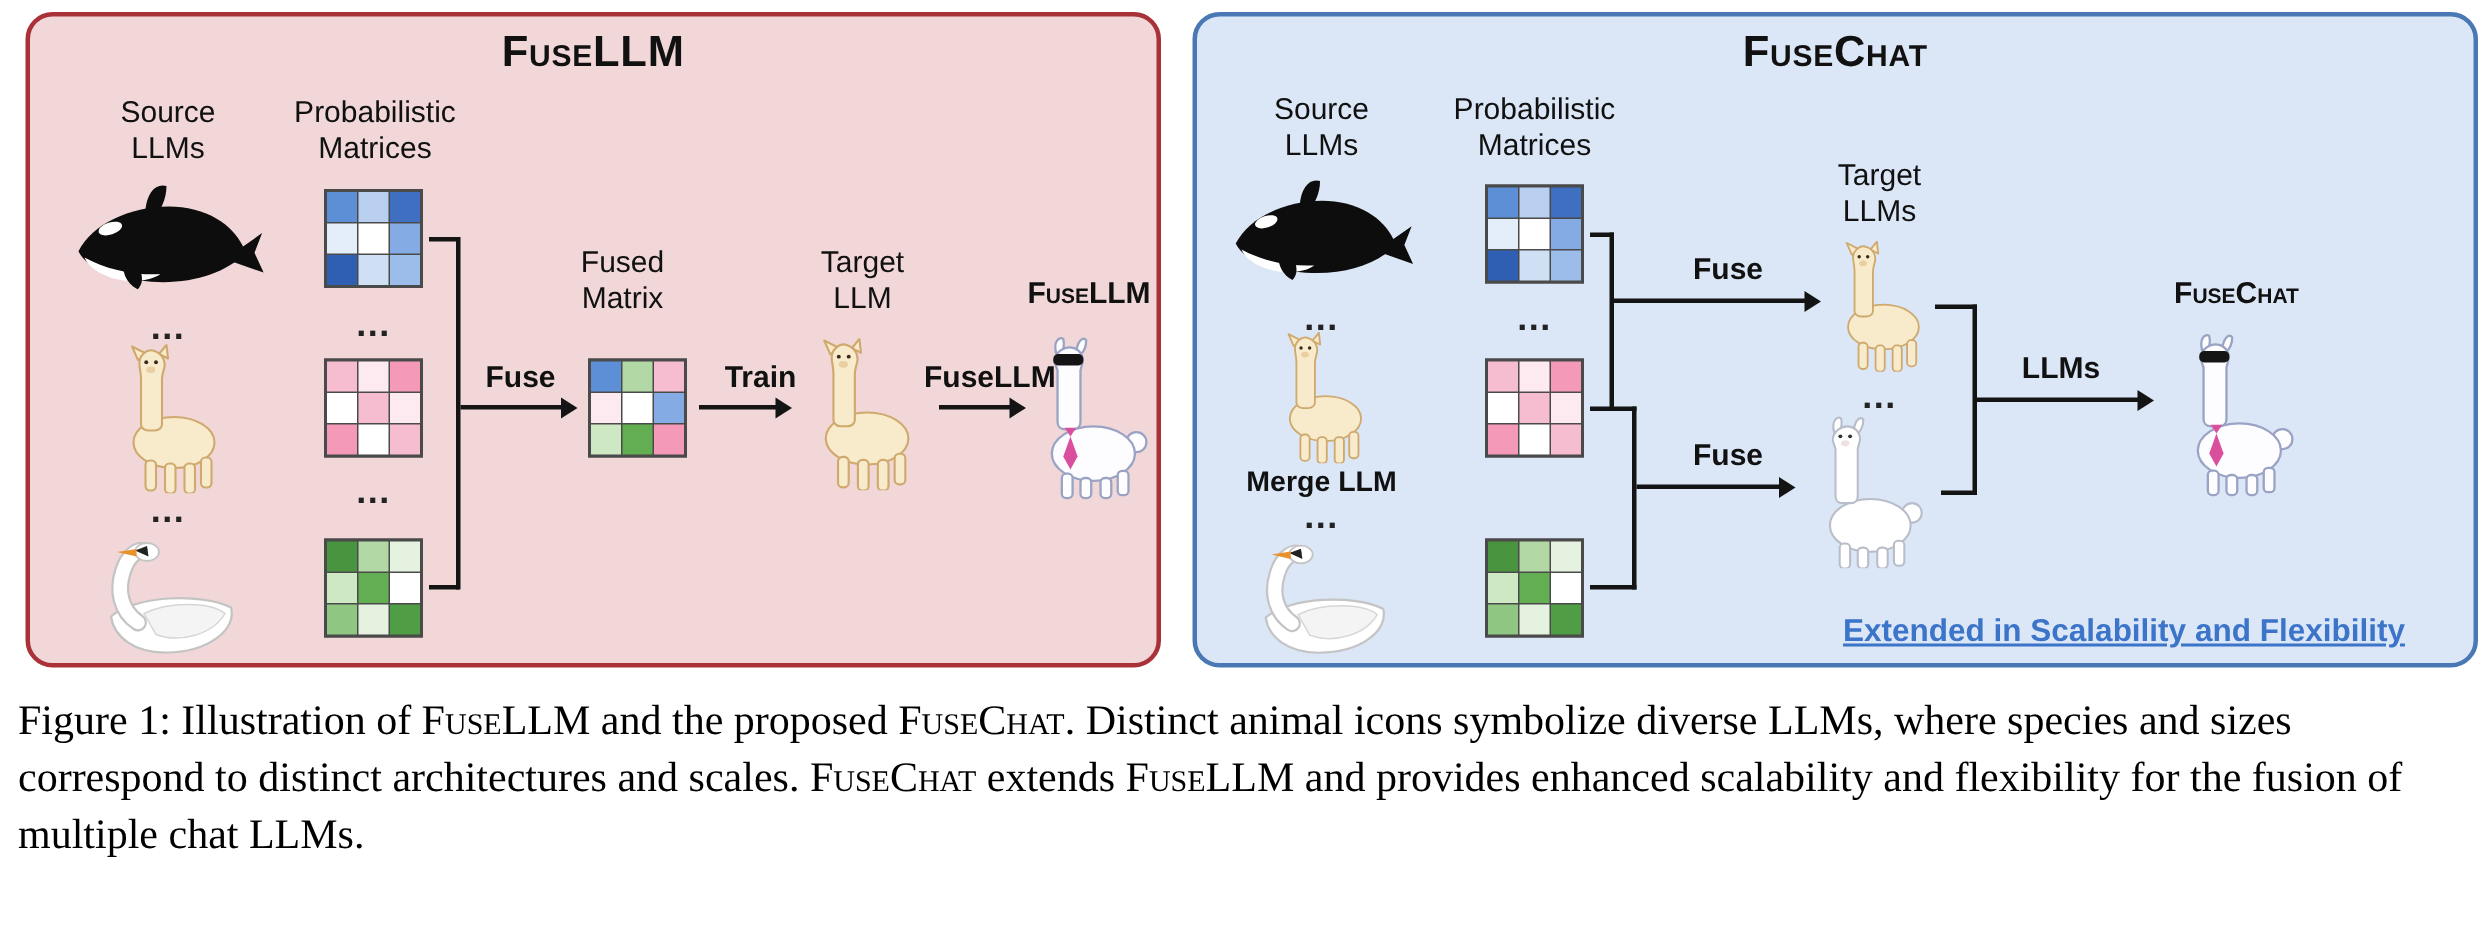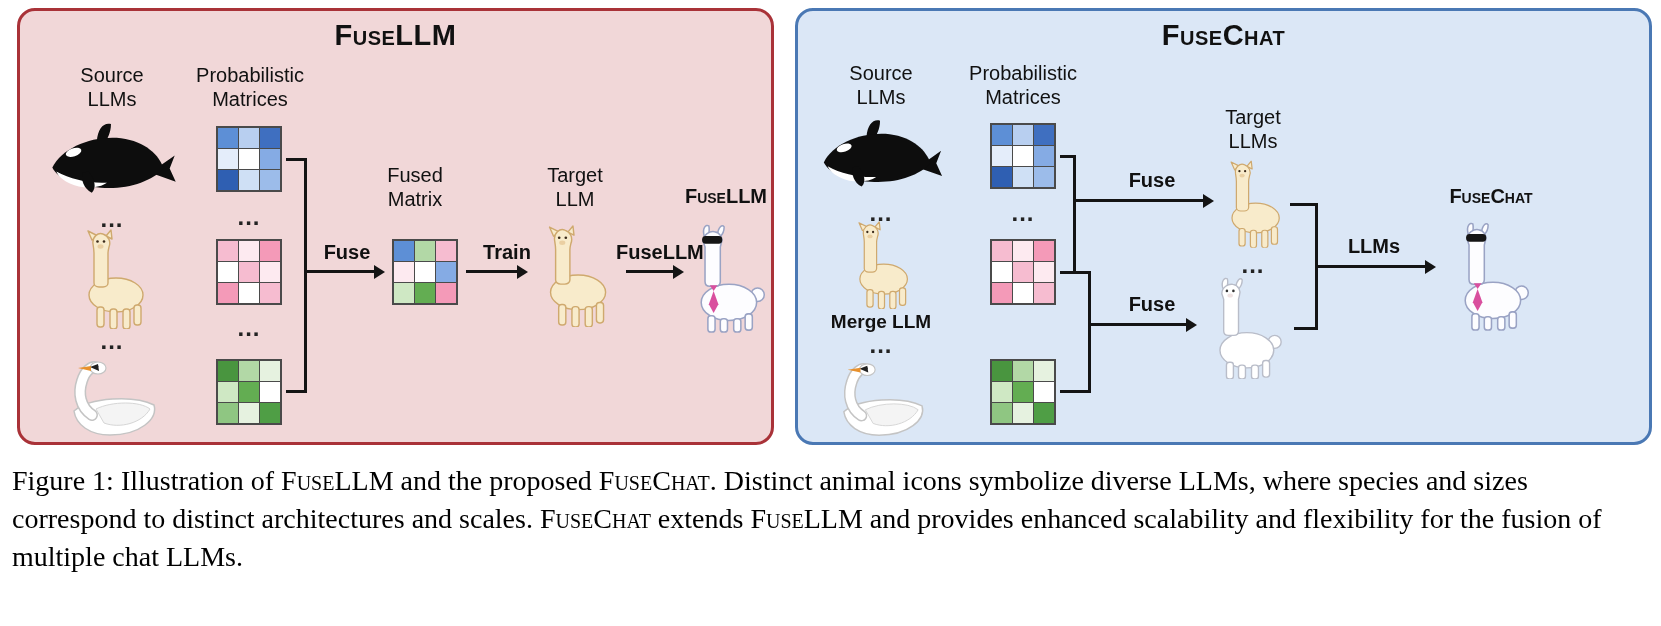--- a/index.html
+++ b/index.html
@@ -301,17 +301,18 @@
     <div class="abs lab" style="left:534px;top:224px;width:84px;">LLMs</div>
     <div class="arrow" style="left:520px;top:254px;width:108px;"></div>
 
     <div class="abs result-label" style="left:636px;top:174px;width:114px;">FuseChat</div>
     <div class="abs icon" style="left:650px;top:210px;width:86px;height:112px;">
         <svg viewBox="0 0 90 115">
           <use href="#sym-mascot"></use>
         </svg>
       </div>
 
+    <div class="abs note" style="left:392px;top:398px;width:452px;">Extended in Scalability and Flexibility</div>
   </div>
 
   <div class="caption"><span>Figure 1: Illustration of </span><span class="sc">FuseLLM</span><span> and the proposed </span><span class="sc">FuseChat</span><span>. Distinct animal icons symbolize diverse LLMs, where species and sizes correspond to distinct architectures and scales. </span><span class="sc">FuseChat</span><span> extends </span><span class="sc">FuseLLM</span><span> and provides enhanced scalability and flexibility for the fusion of multiple chat LLMs.</span></div>
 
 </div>
 
 </body></html>

